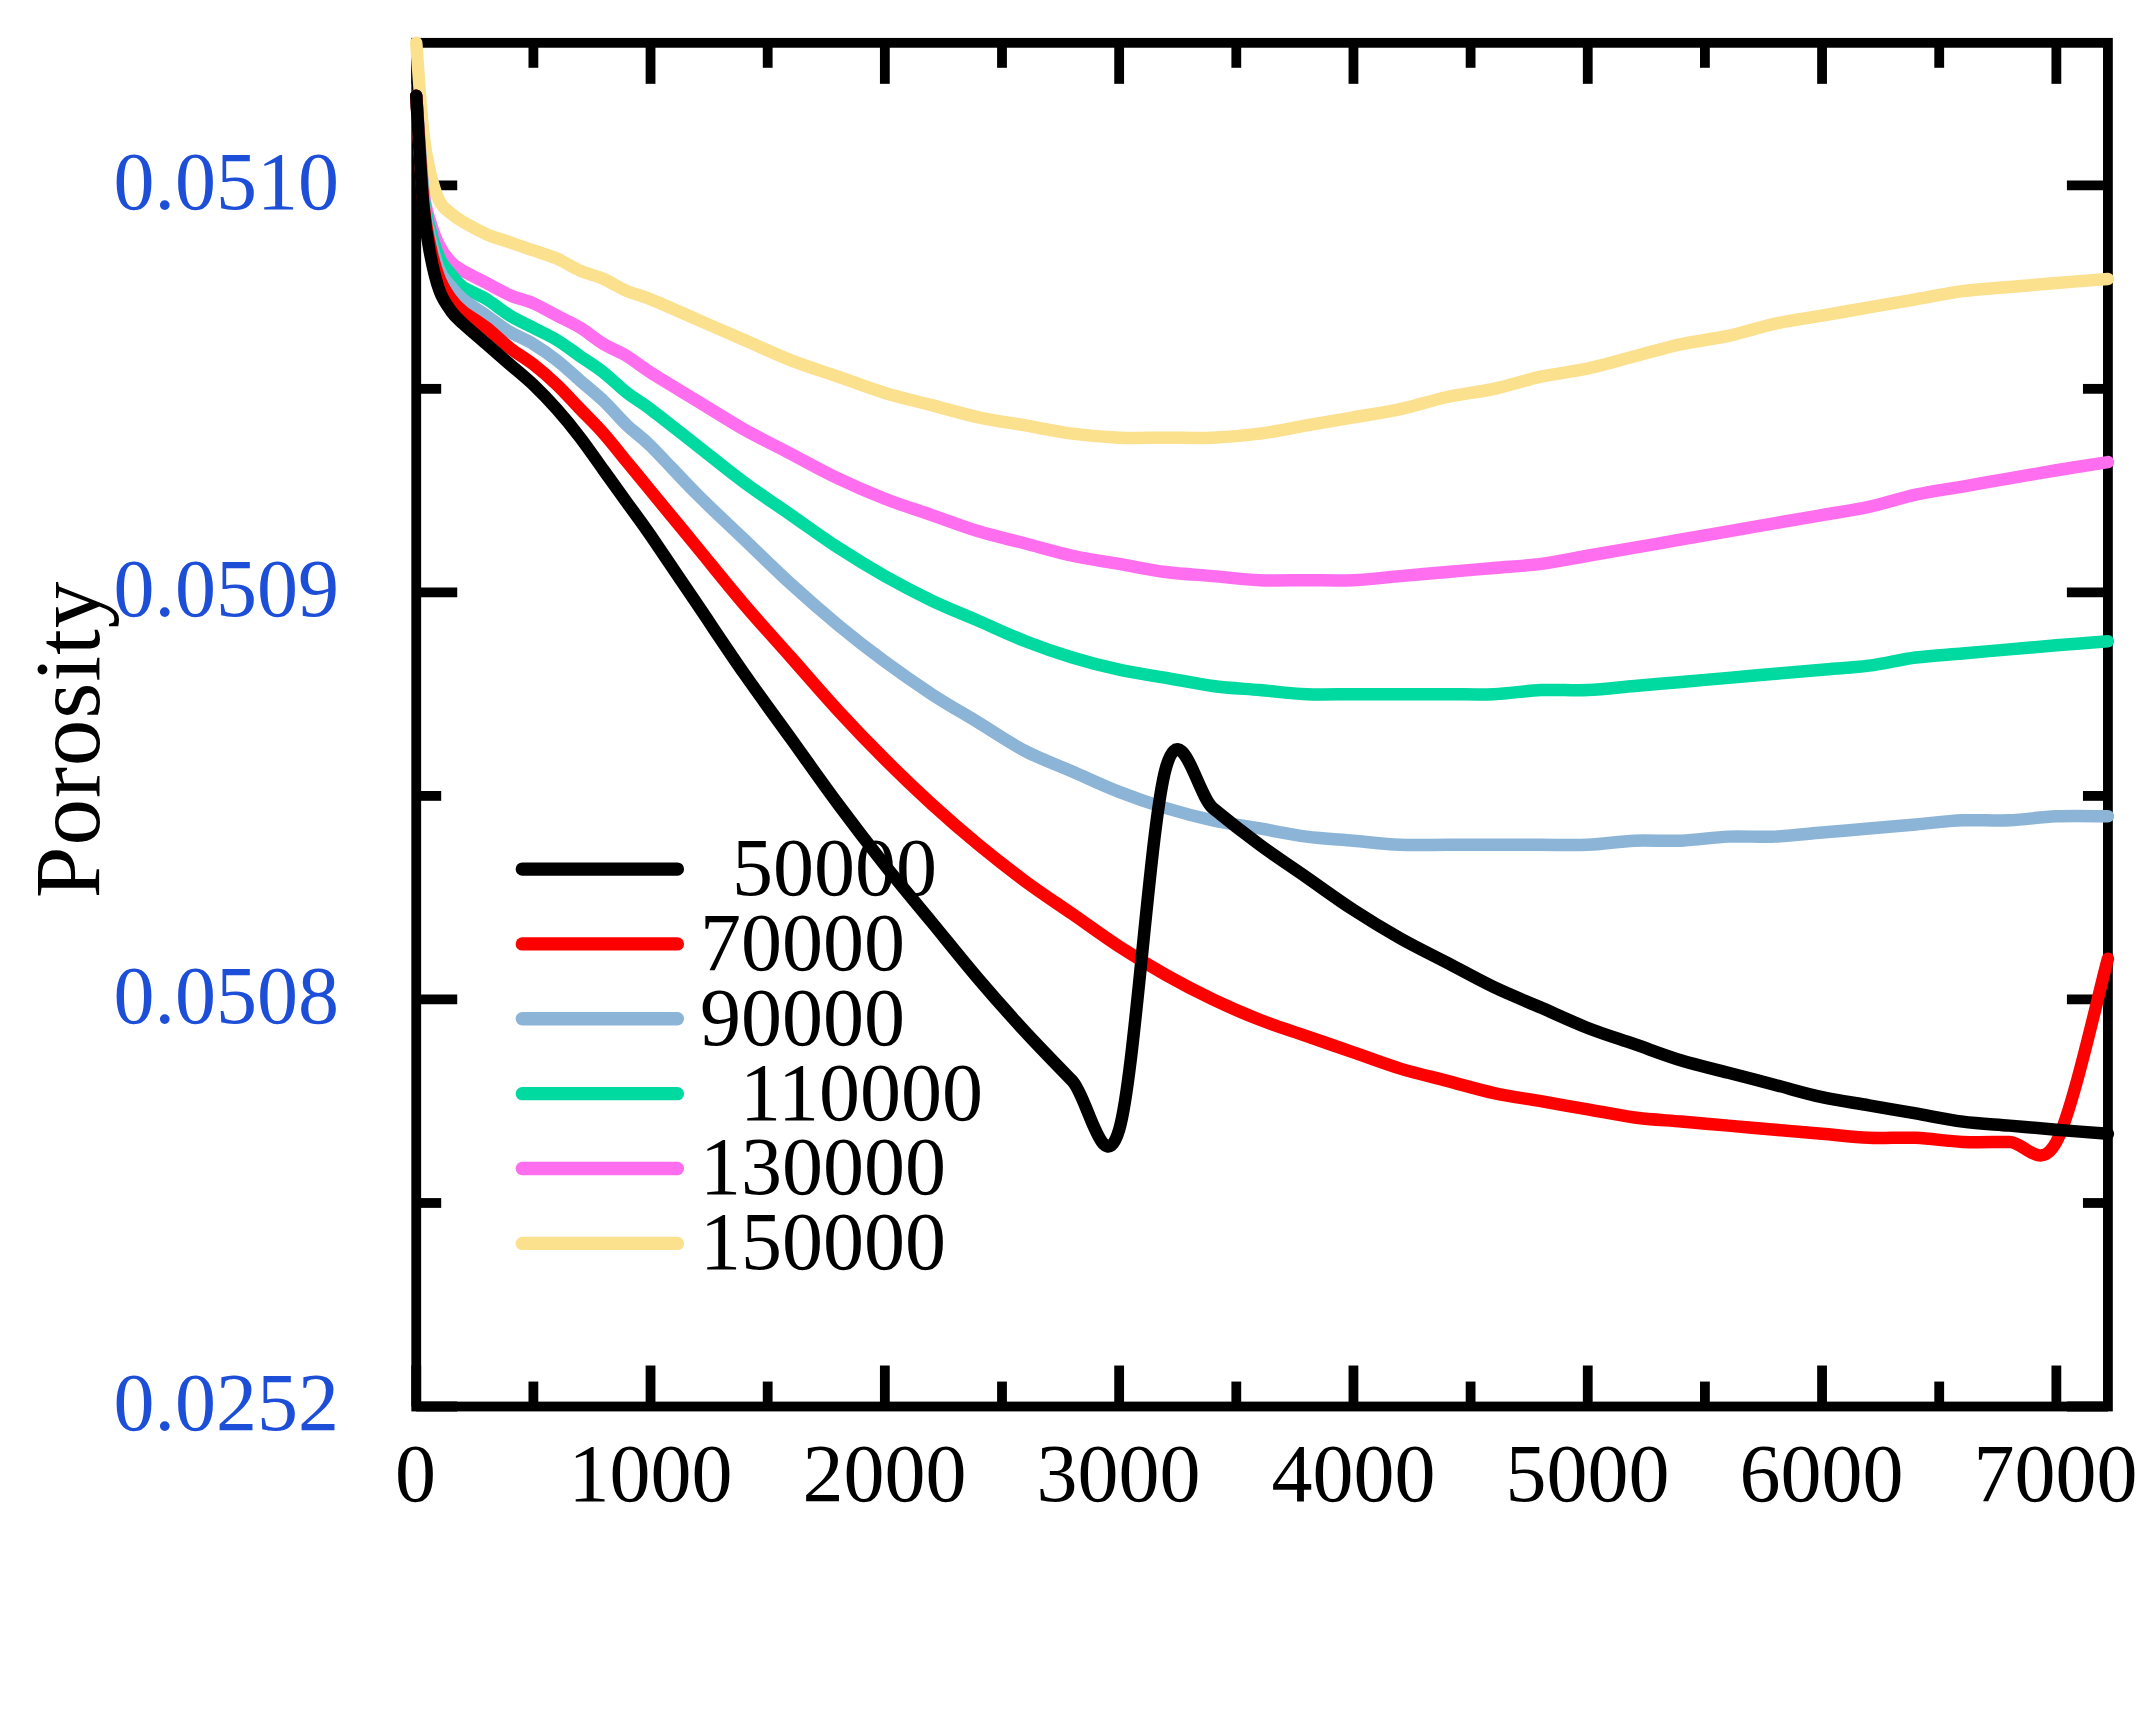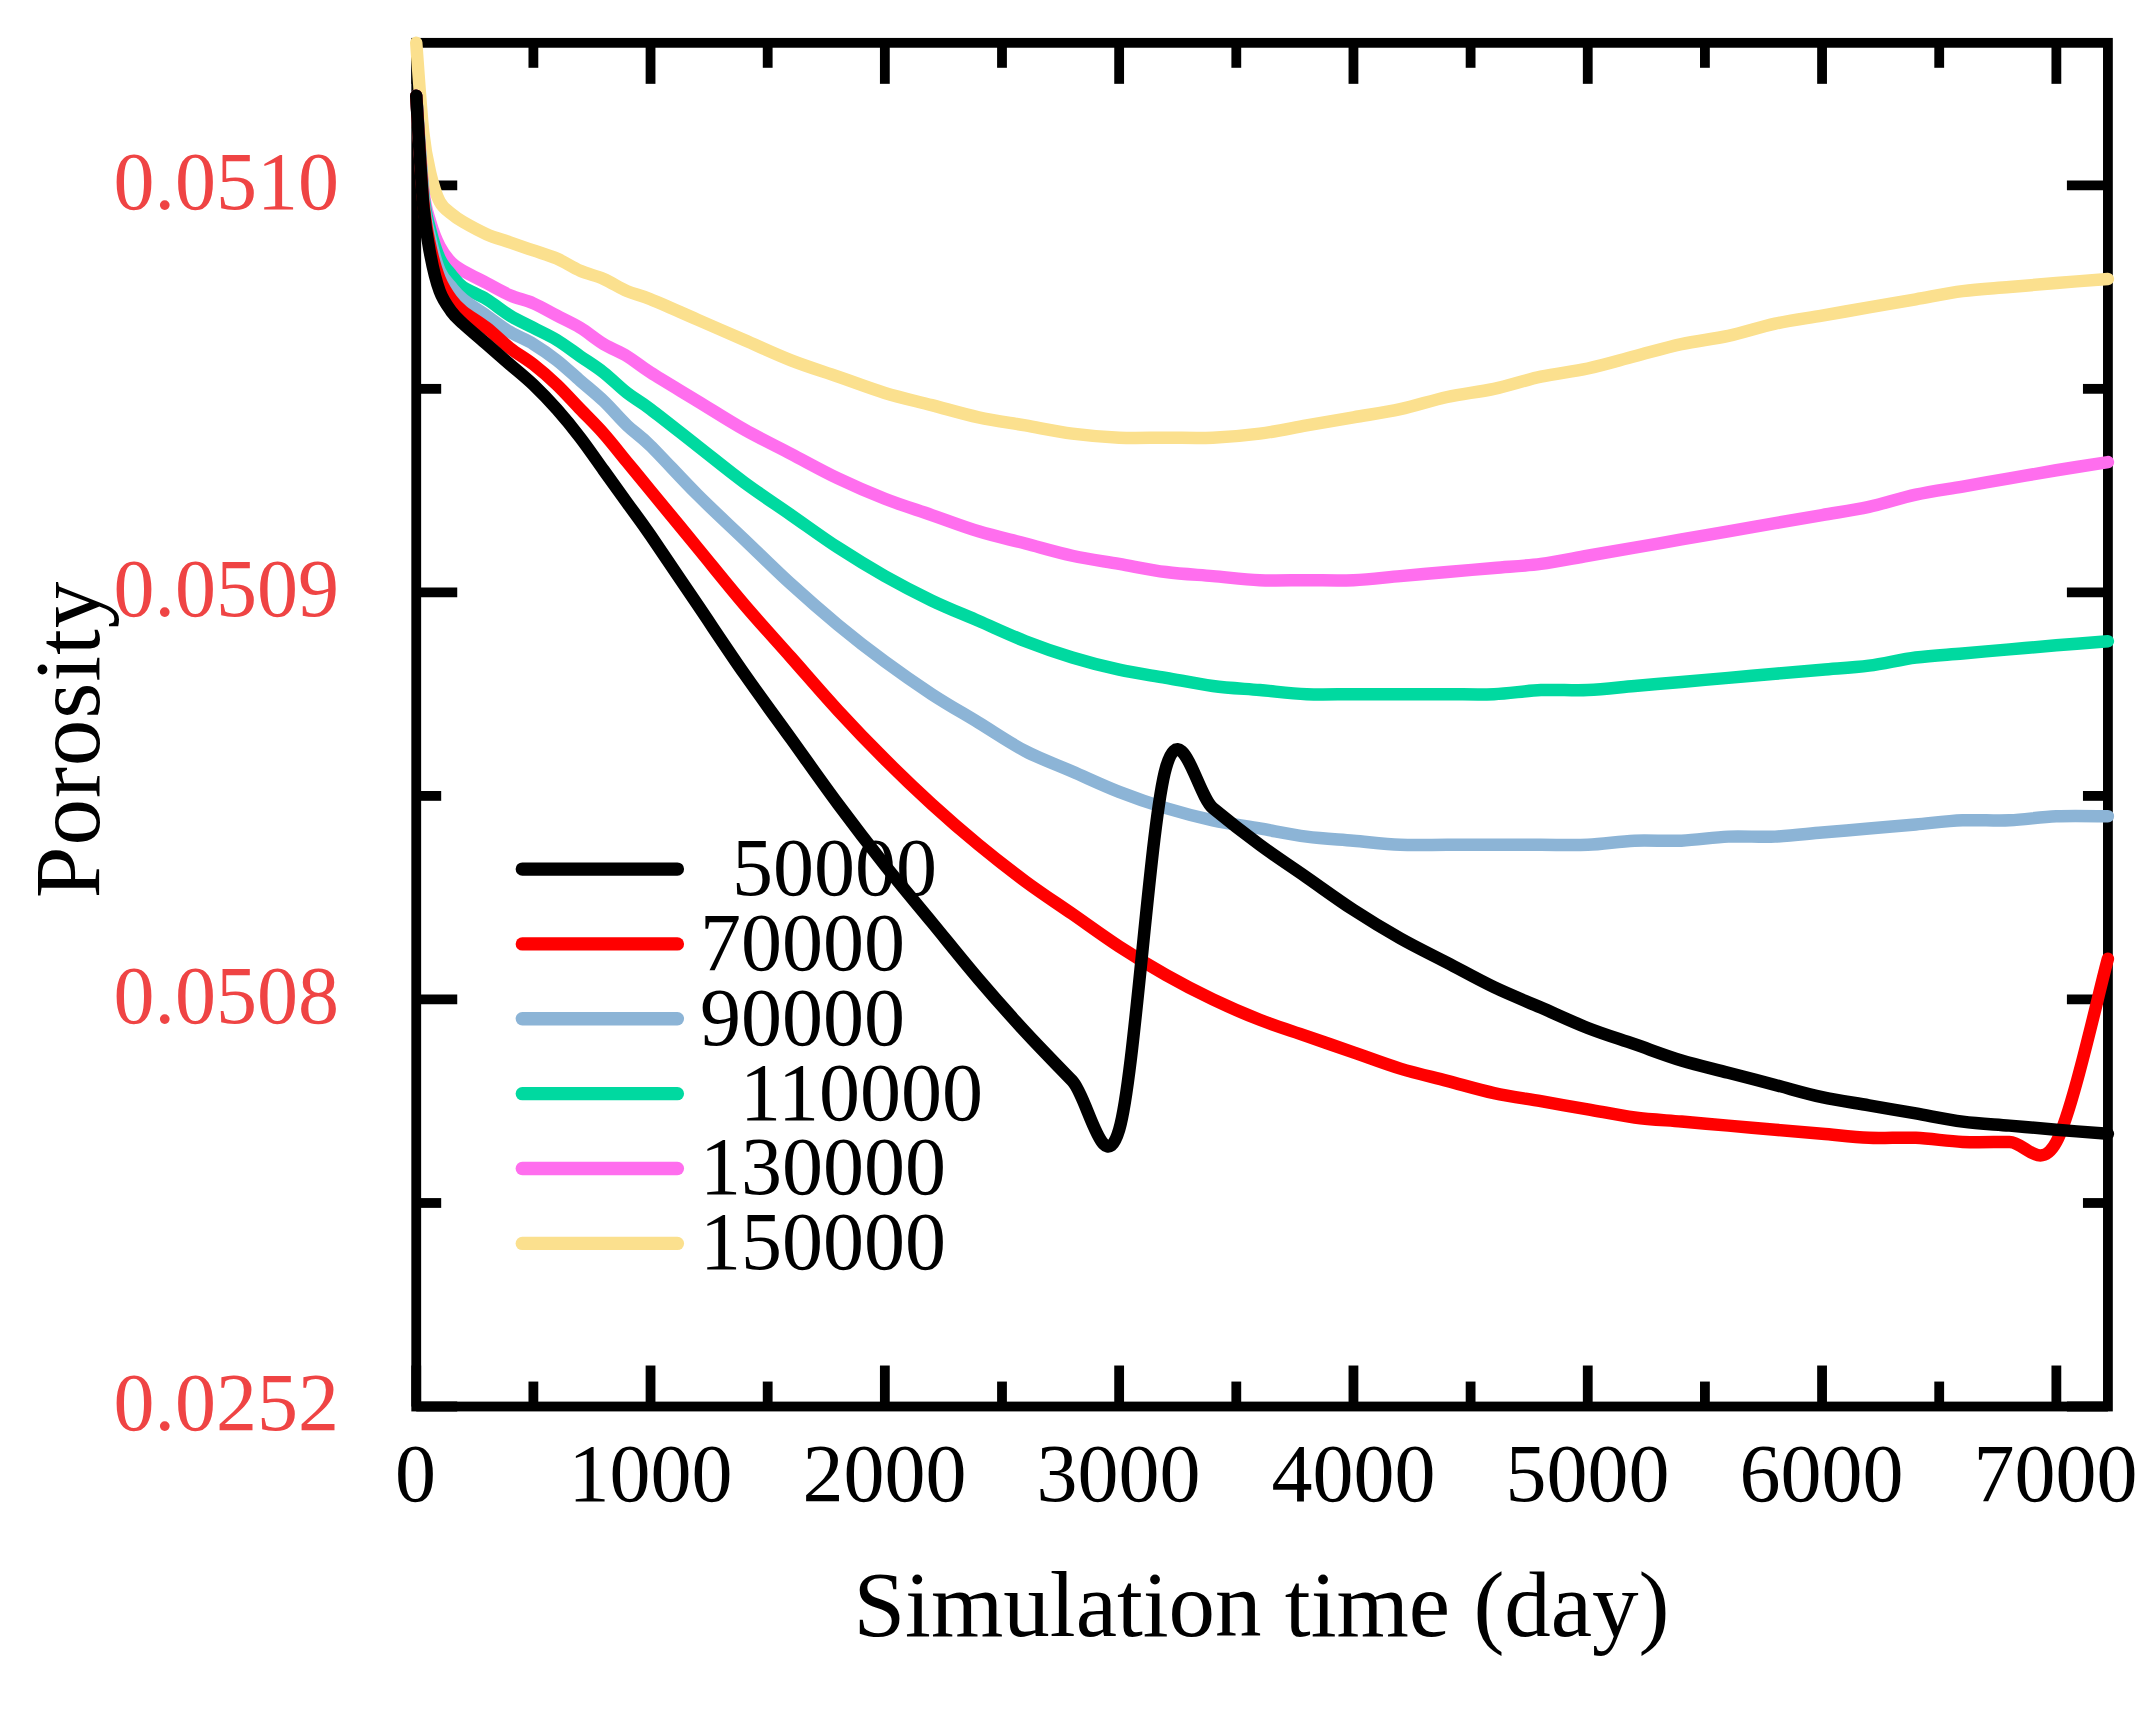--- a/index.html
+++ b/index.html
@@ -25,21 +25,21 @@
     text-align:center;
     font-size:93px;
     color:#000;
     white-space:nowrap;
   }
   .ytick-label{
     position:absolute;
     right:1801px;
     text-align:right;
     font-size:82px;
-    color:#ef4444;
+    color:#1d4ed8;
     white-space:nowrap;
     line-height:1;
   }
   .xtick-label{
     position:absolute;
     top:1433px;
     text-align:center;
     font-size:82px;
     color:#000;
     white-space:nowrap;
@@ -54,21 +54,20 @@
     line-height:1;
   }
 </style>
 </head>
 <body>
 
 <div id="root">
 
   <div class="ylabel">Porosity</div>
 
-  <div class="xlabel">Simulation time (day)</div>
 
   <svg class="plot" width="2140" height="1731" viewBox="0 0 2401 1942">
     <g id="frame">
         <rect x="467" y="48" width="1898" height="1530" fill="none" stroke="#000000" stroke-width="11"></rect>
       </g>
     <g id="ticks">
         <line x1="467" y1="207.8507462686605" x2="513" y2="207.8507462686605" stroke="#000000" stroke-width="11"></line>
         <line x1="2365" y1="207.8507462686605" x2="2319" y2="207.8507462686605" stroke="#000000" stroke-width="11"></line>
         <line x1="467" y1="664.5671641790964" x2="513" y2="664.5671641790964" stroke="#000000" stroke-width="11"></line>
         <line x1="2365" y1="664.5671641790964" x2="2319" y2="664.5671641790964" stroke="#000000" stroke-width="11"></line>

